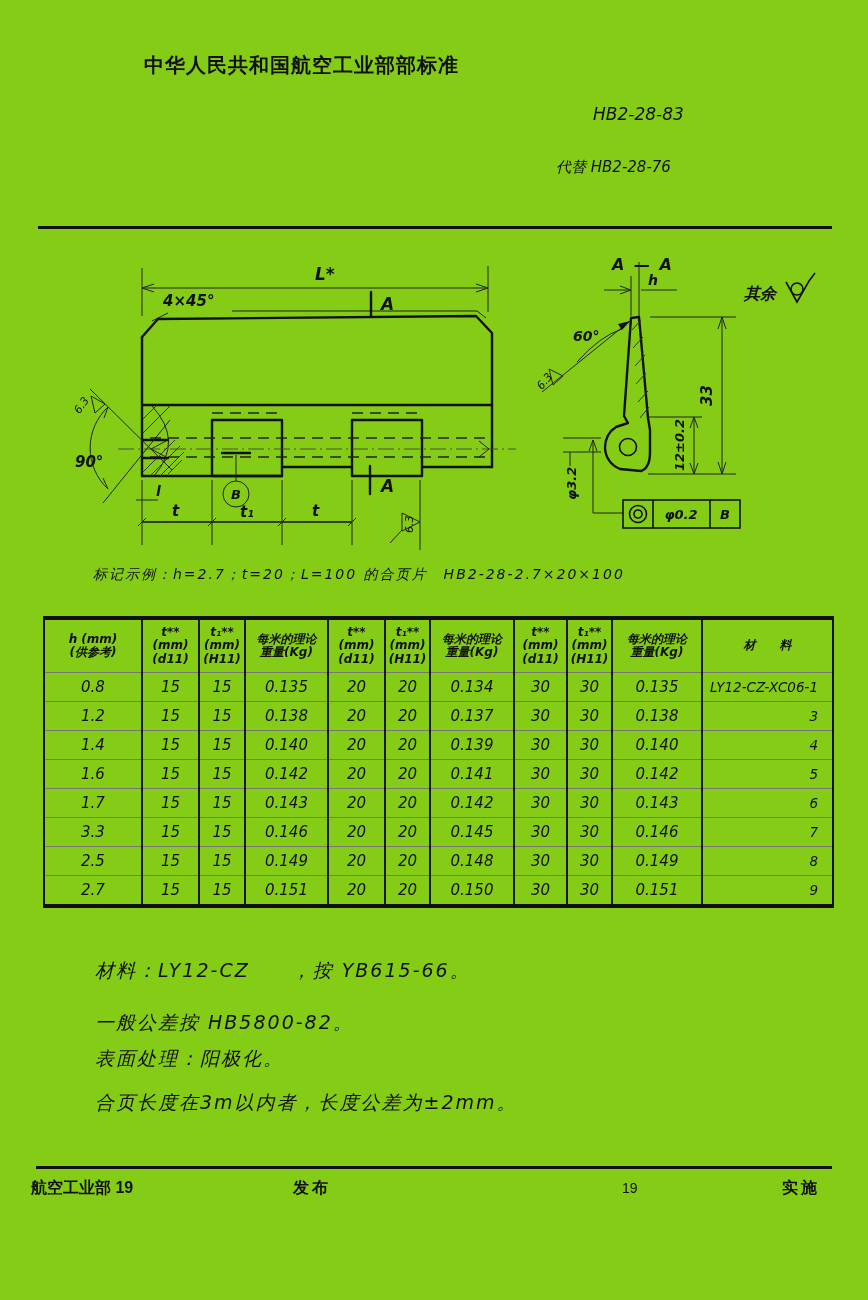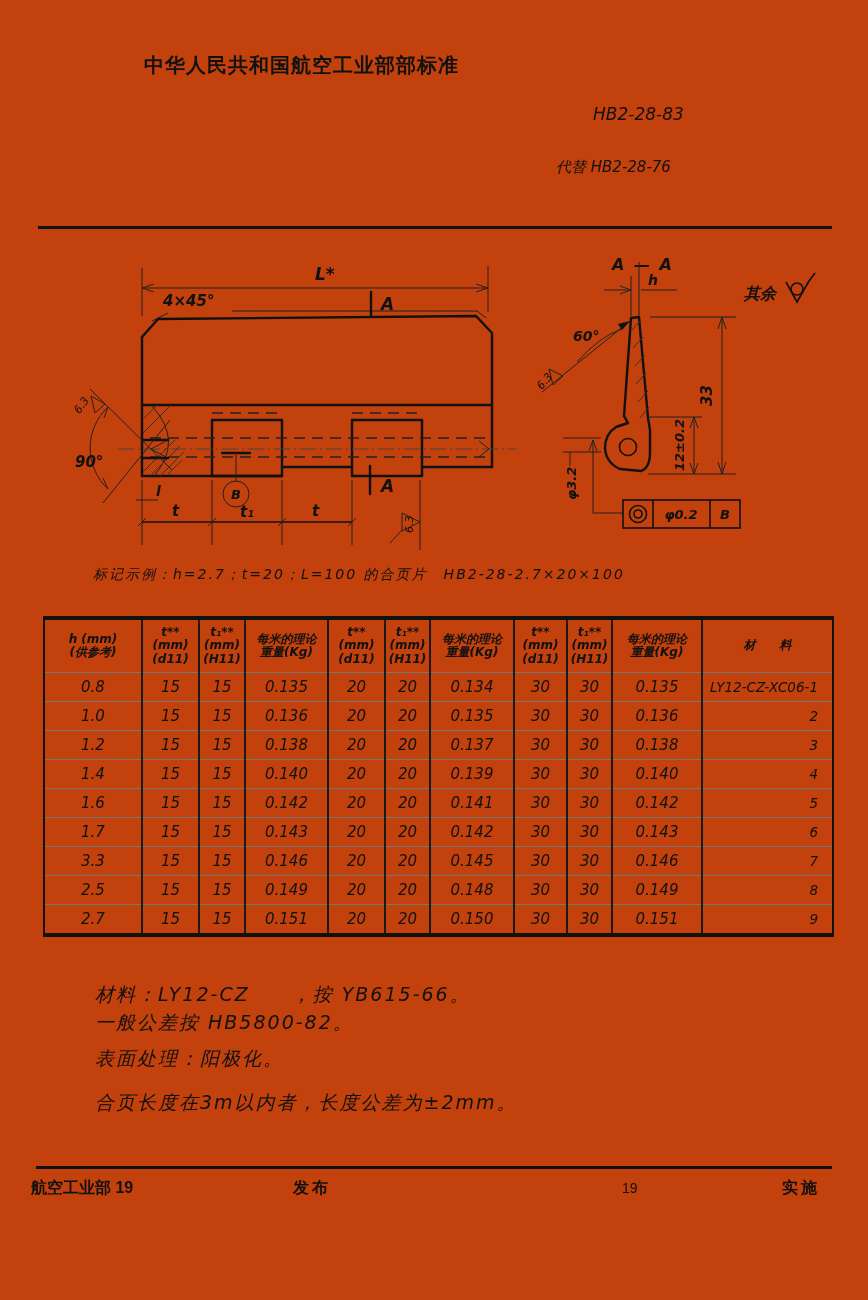--- a/index.html
+++ b/index.html
@@ -1,16 +1,16 @@
 <!DOCTYPE html>
 <html><head>
 <meta charset="utf-8">
 <style>
   html,body{margin:0;padding:0;background:#e8e8e8;}
-  #page{position:relative;width:868px;height:1300px;background:#c2410c;margin:0 auto;
+  #page{position:relative;width:868px;height:1300px;background:#84cc16;margin:0 auto;
         font-family:"Liberation Sans",sans-serif;color:#111;overflow:hidden;}
   .abs{position:absolute;}
   .print{font-family:"Liberation Sans",sans-serif;font-weight:bold;}
   .hand{font-family:"DejaVu Sans",sans-serif;font-style:italic;}
   .rule{background:#111;}
   
   #tblwrap{position:absolute;left:43px;top:616px;width:787px;
            border:2px solid #111;border-top-width:4px;border-bottom-width:4px;}
   table{border-collapse:collapse;table-layout:fixed;width:787px;}
   th,td{border-left:2px solid #1a1a1a;border-top:1px solid #777;
@@ -236,33 +236,20 @@
             <td>0.135</td>
             <td>20</td>
             <td>20</td>
             <td>0.134</td>
             <td>30</td>
             <td>30</td>
             <td>0.135</td>
             <td class="mat">LY12-CZ-XC06-1</td>
           </tr>
           <tr>
-            <td>1.0</td>
-            <td>15</td>
-            <td>15</td>
-            <td>0.136</td>
-            <td>20</td>
-            <td>20</td>
-            <td>0.135</td>
-            <td>30</td>
-            <td>30</td>
-            <td>0.136</td>
-            <td class="mat">2</td>
-          </tr>
-          <tr>
             <td>1.2</td>
             <td>15</td>
             <td>15</td>
             <td>0.138</td>
             <td>20</td>
             <td>20</td>
             <td>0.137</td>
             <td>30</td>
             <td>30</td>
             <td>0.138</td>
@@ -343,21 +330,21 @@
             <td>0.150</td>
             <td>30</td>
             <td>30</td>
             <td>0.151</td>
             <td class="mat">9</td>
           </tr>
         </tbody>
     </table>
   </div>
 
-  <div class="abs hand" style="left:95px;top:982px;font-size:19px;letter-spacing:2px;">材料：LY12-CZ　　，按 YB615-66。</div>
+  <div class="abs hand" style="left:95px;top:958px;font-size:19px;letter-spacing:2px;">材料：LY12-CZ　　，按 YB615-66。</div>
   <div class="abs hand" style="left:95px;top:1002px;font-size:19px;letter-spacing:2px;margin-top:8px;">一般公差按 HB5800-82。</div>
   <div class="abs hand" style="left:95px;top:1046px;font-size:19px;letter-spacing:2px;">表面处理：阳极化。</div>
   <div class="abs hand" style="left:95px;top:1090px;font-size:19px;letter-spacing:2px;">合页长度在3m以内者，长度公差为±2mm。</div>
 
   <div class="abs rule" style="left:36px;top:1166px;width:796px;height:3px;"></div>
   <div class="abs print" style="left:31px;top:1178px;font-size:16px;">航空工业部 19</div>
   <div class="abs print" style="left:293px;top:1178px;font-size:16px;letter-spacing:3px;">发布</div>
   <div class="abs" style="left:622px;top:1180px;font-size:14px;">19</div>
   <div class="abs print" style="left:782px;top:1178px;font-size:16px;letter-spacing:3px;">实施</div>
 </div>

